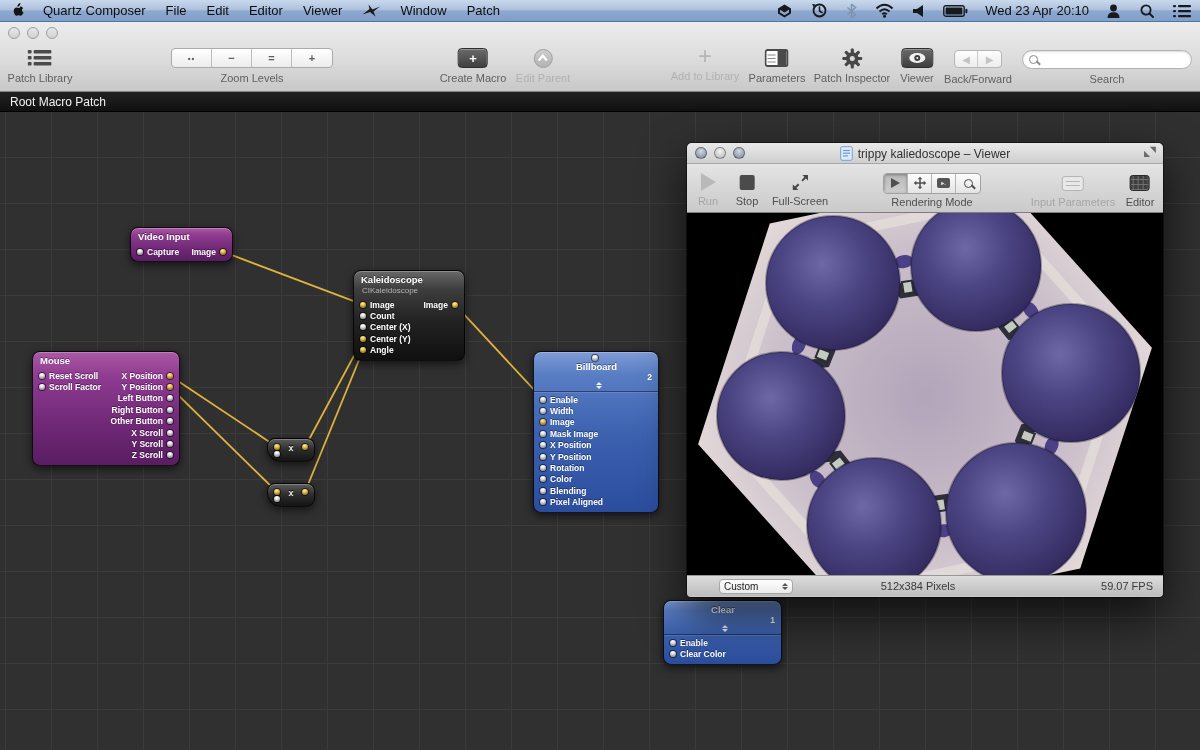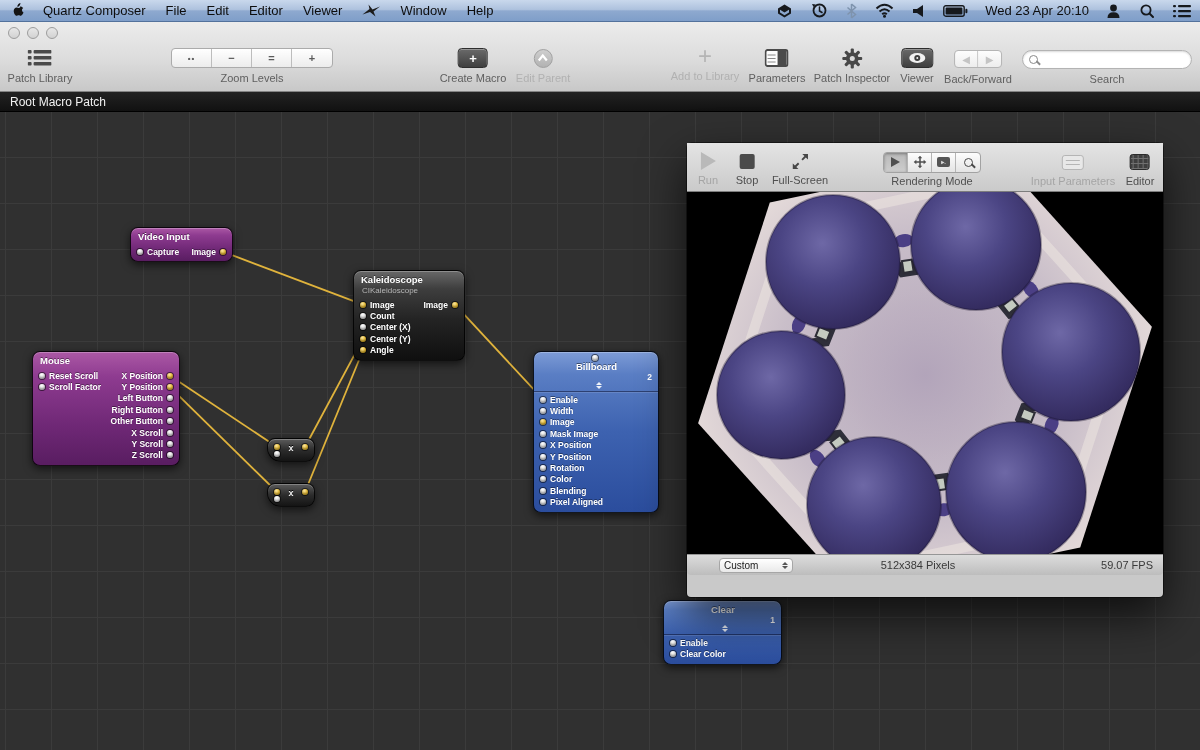--- a/index.html
+++ b/index.html
@@ -176,21 +176,21 @@
   <span class="mb-item">File</span>
   <span class="mb-item">Edit</span>
   <span class="mb-item">Editor</span>
   <span class="mb-item">Viewer</span>
   <span class="mb-icon">
     <svg width="20" height="15" viewBox="0 0 20 15">
       <path fill="#1b1b1b" d="M1.5 11.5 L8.5 6 L7.5 1.5 L11.5 6.5 L19 3.5 L12.5 8.5 L14.5 13.5 L9 9 Z"></path>
     </svg>
   </span>
   <span class="mb-item">Window</span>
-  <span class="mb-item">Help</span>
+  <span class="mb-item">Patch</span>
   <span class="spacer"></span>
   <div class="mb-status">
     <span class="mb-icon">
       <svg width="17" height="16" viewBox="0 0 17 16">
         <path fill="#16191d" d="M2 5.5 L8.5 1.5 L15 5.5 L8.5 9.5 Z M2 5.5 L2 10.5 L8.5 14.5 L15 10.5 L15 5.5 L13 6.7 L13 9.6 L8.5 12.3 L4 9.6 L4 6.7 Z"></path>
       </svg>
     </span>
     <span class="mb-icon">
       <svg width="17" height="17" viewBox="0 0 17 17">
         <circle cx="8.5" cy="8.5" r="6" fill="none" stroke="#16191d" stroke-width="1.8"></circle>
@@ -623,20 +623,41 @@
     </div>
     <div class="patch operator op" style="left: 267px; top: 371px; width: 48px; height: 24px;">
       <span class="dot gold pos-tl"></span>
       <span class="dot gold pos-tr"></span>
       <span class="dot white pos-bl"></span>
       <span class="op-sym">x</span>
     </div>
   </div>
 
 <div id="viewer-win">
+  <div id="v-titlebar">
+    <div class="lights" style="top:4px;">
+      <span class="vlight g1"></span>
+      <span class="vlight g2"></span>
+      <span class="vlight g3"></span>
+    </div>
+    <div class="v-title">
+      <svg class="doc-icon" width="13" height="15" viewBox="0 0 13 15">
+        <rect x="0.7" y="0.7" width="11.6" height="13.6" rx="1.5" fill="#dceafc" stroke="#7ba2cc" stroke-width="1"></rect>
+        <g stroke="#6f9bd4" stroke-width="1.2">
+            <line x1="3" y1="4.5" x2="10" y2="4.5"></line>
+            <line x1="3" y1="7.2" x2="10" y2="7.2"></line>
+            <line x1="3" y1="9.9" x2="8" y2="9.9"></line>
+          </g>
+      </svg><span>trippy kaliedoscope – Viewer</span>
+    </div>
+    <span class="expand-ic">
+        <span class="ne">◥</span>
+        <span class="sw">◣</span>
+      </span>
+  </div>
 
   <div id="v-toolbar">
     <div class="vitem" style="left:21px; top:6px;">
       <div class="ic">
           <span class="runtri"></span>
         </div>
       <div class="vlabel dis">Run</div>
     </div>
     <div class="vitem" style="left:60px; top:6px;">
       <div class="ic">

